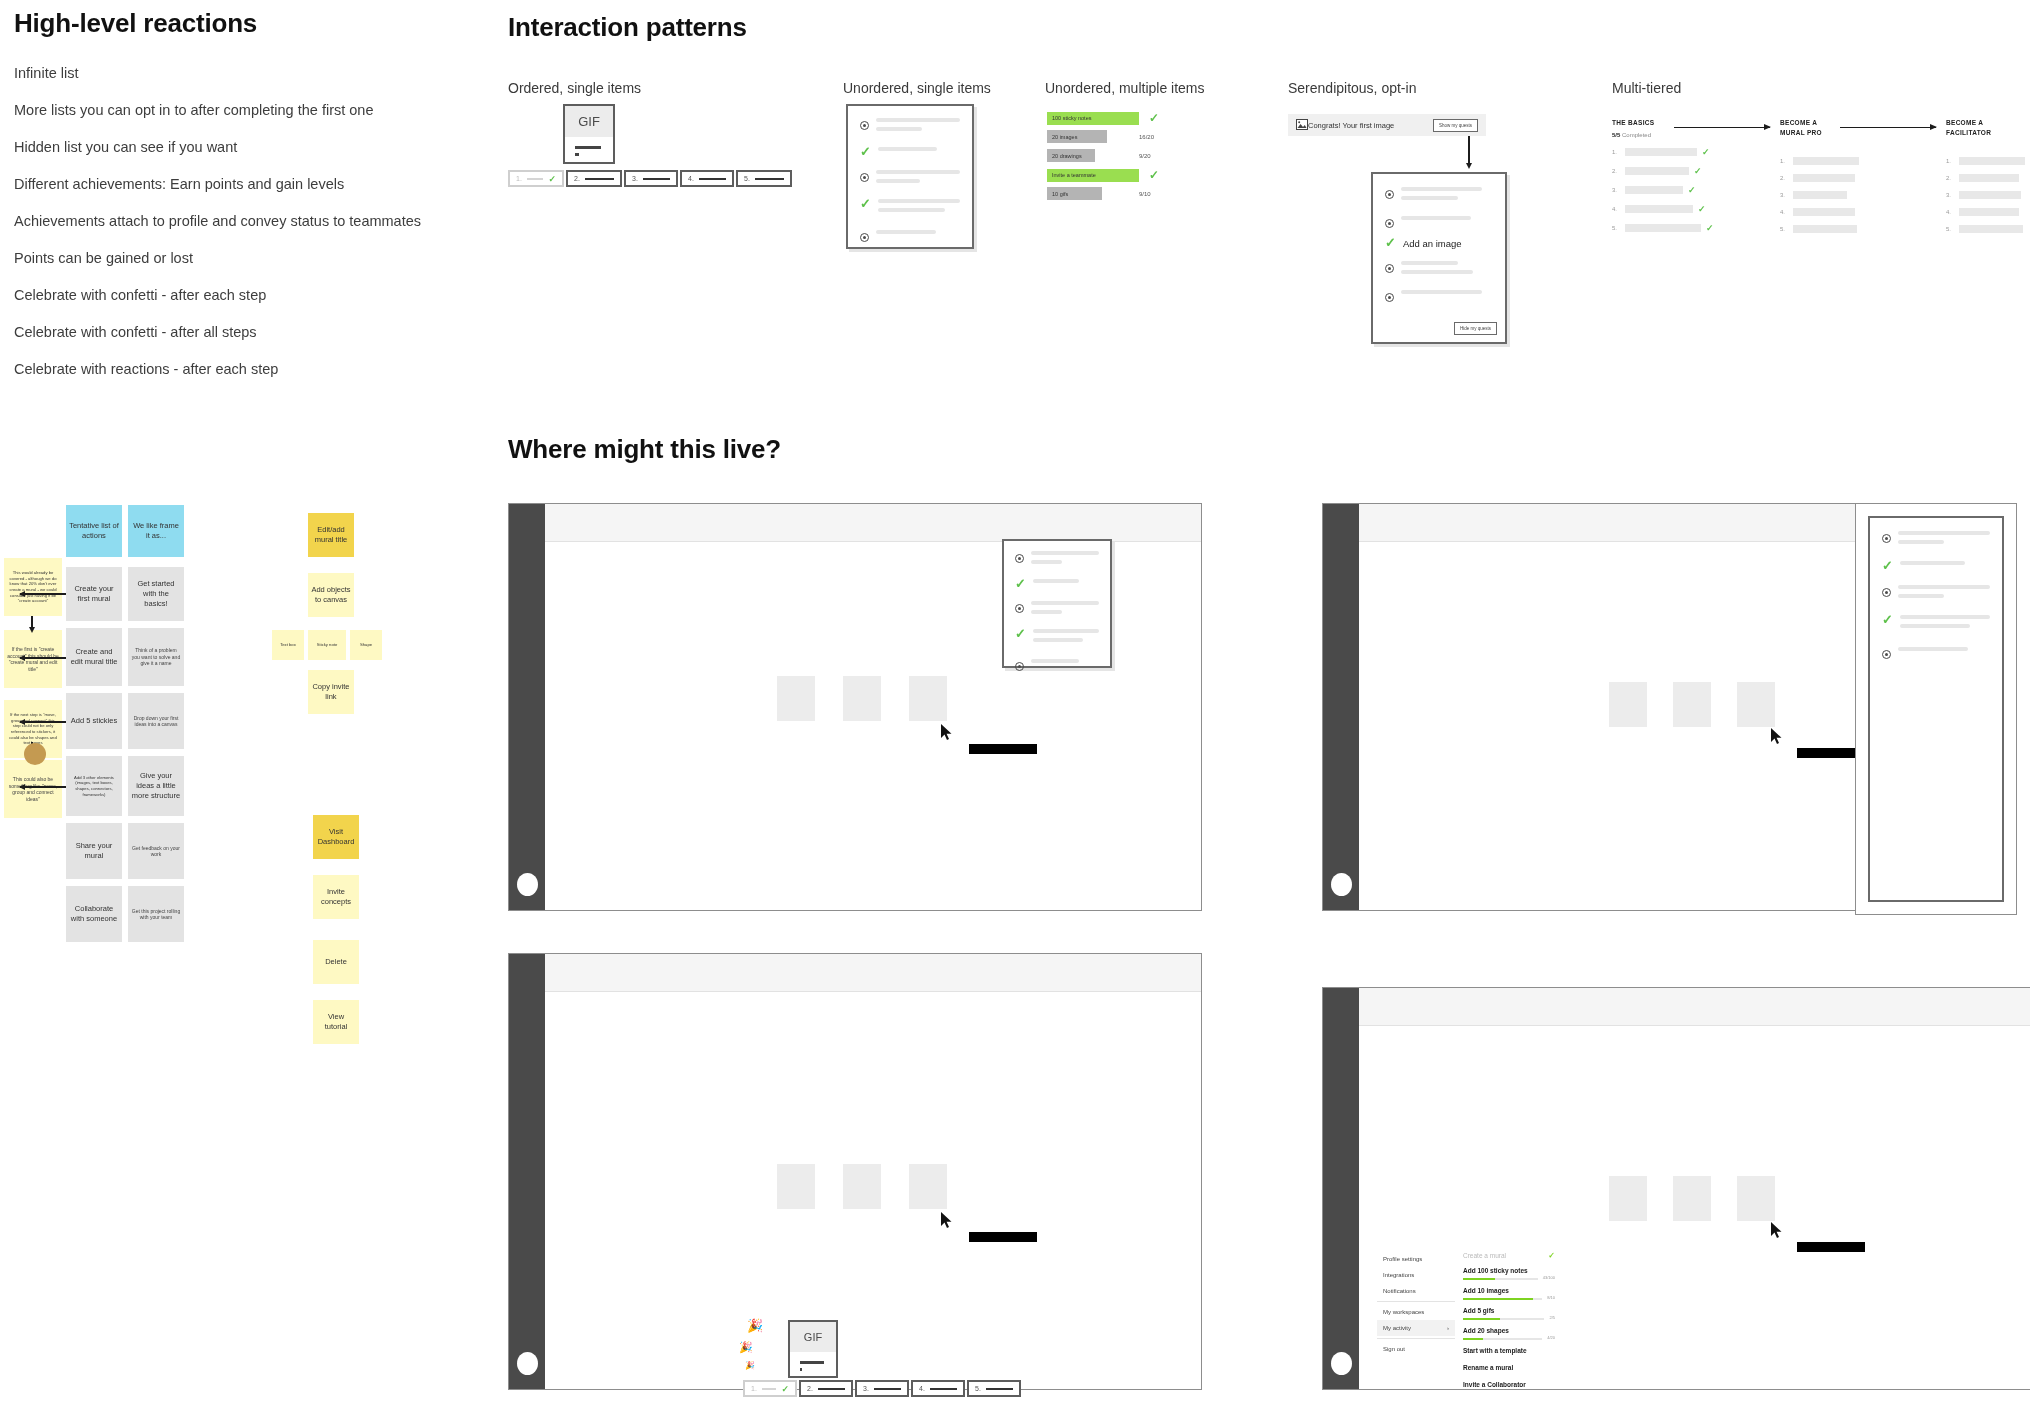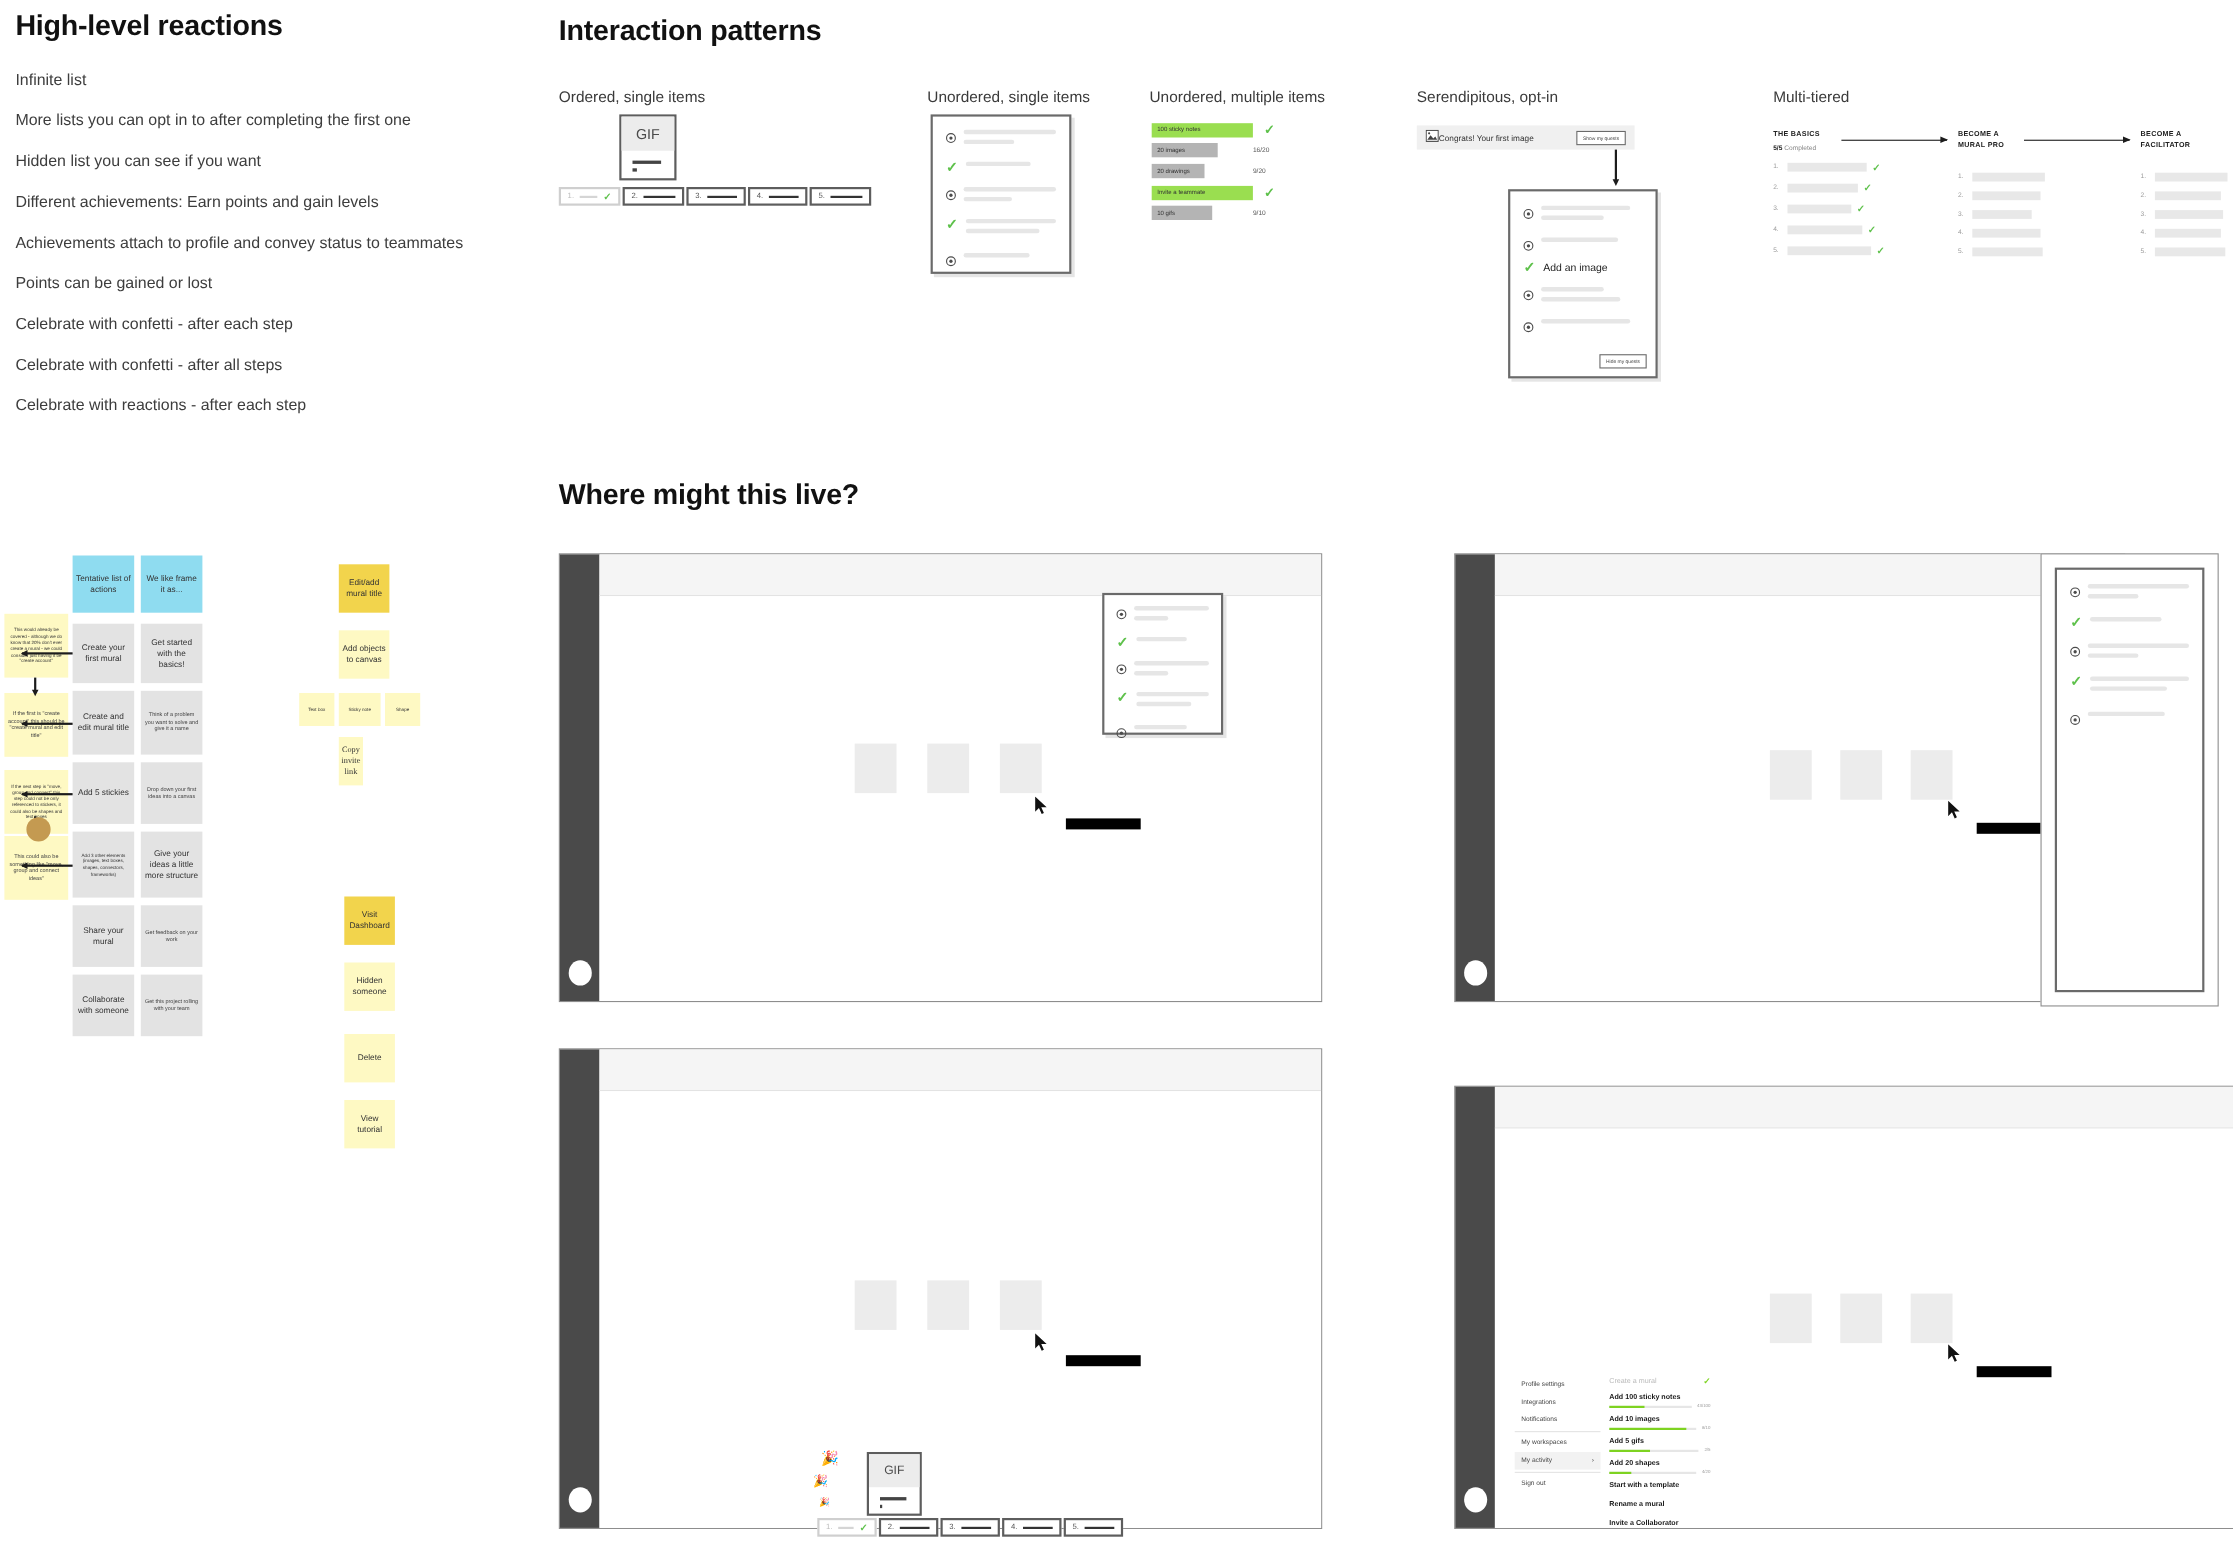--- a/index.html
+++ b/index.html
@@ -423,23 +423,23 @@
   <div class="arrow-s" style="left:20px; top:786px; width:46px;"></div>
   <div class="arrow-v" style="left:31px; top:616px; height:12px;"></div>
   <div class="arrow-v" style="left:31px; top:742px; height:12px;"></div>
   <div class="coin" style="left:24px; top:743px;"></div>
 
   <div class="note yellow-dark" style="left:308px; top:513px; width:46px; height:44px;">Edit/add mural title</div>
   <div class="note yellow" style="left:308px; top:573px; width:46px; height:44px;">Add objects to canvas</div>
   <div class="note yellow micro" style="left:272px; top:630px; width:32px; height:30px;">Text box</div>
   <div class="note yellow micro" style="left:308px; top:630px; width:38px; height:30px;">Sticky note</div>
   <div class="note yellow micro" style="left:350px; top:630px; width:32px; height:30px;">Shape</div>
-  <div class="note yellow" style="left:308px; top:670px; width:22px; height:44px;font-family:Liberation Serif, serif;">Copy invite link</div>
+  <div class="note yellow" style="left:308px; top:670px; width:46px; height:44px;">Copy invite link</div>
   <div class="note yellow-dark" style="left:313px; top:815px; width:46px; height:44px;">Visit Dashboard</div>
-  <div class="note yellow" style="left:313px; top:875px; width:46px; height:44px;">Hidden someone</div>
+  <div class="note yellow" style="left:313px; top:875px; width:46px; height:44px;">Invite concepts</div>
   <div class="note yellow" style="left:313px; top:940px; width:46px; height:44px;">Delete</div>
   <div class="note yellow" style="left:313px; top:1000px; width:46px; height:44px;">View tutorial</div>
 
   <div class="mock" style="left:508px; top:503px; width:694px; height:408px;">
     <div class="rail">
         <div class="avatar"></div>
       </div>
     <div class="topbar"></div>
     <div class="trophy" style="left:1051px; top:516px;">🏆</div>
     <div class="canvas">

